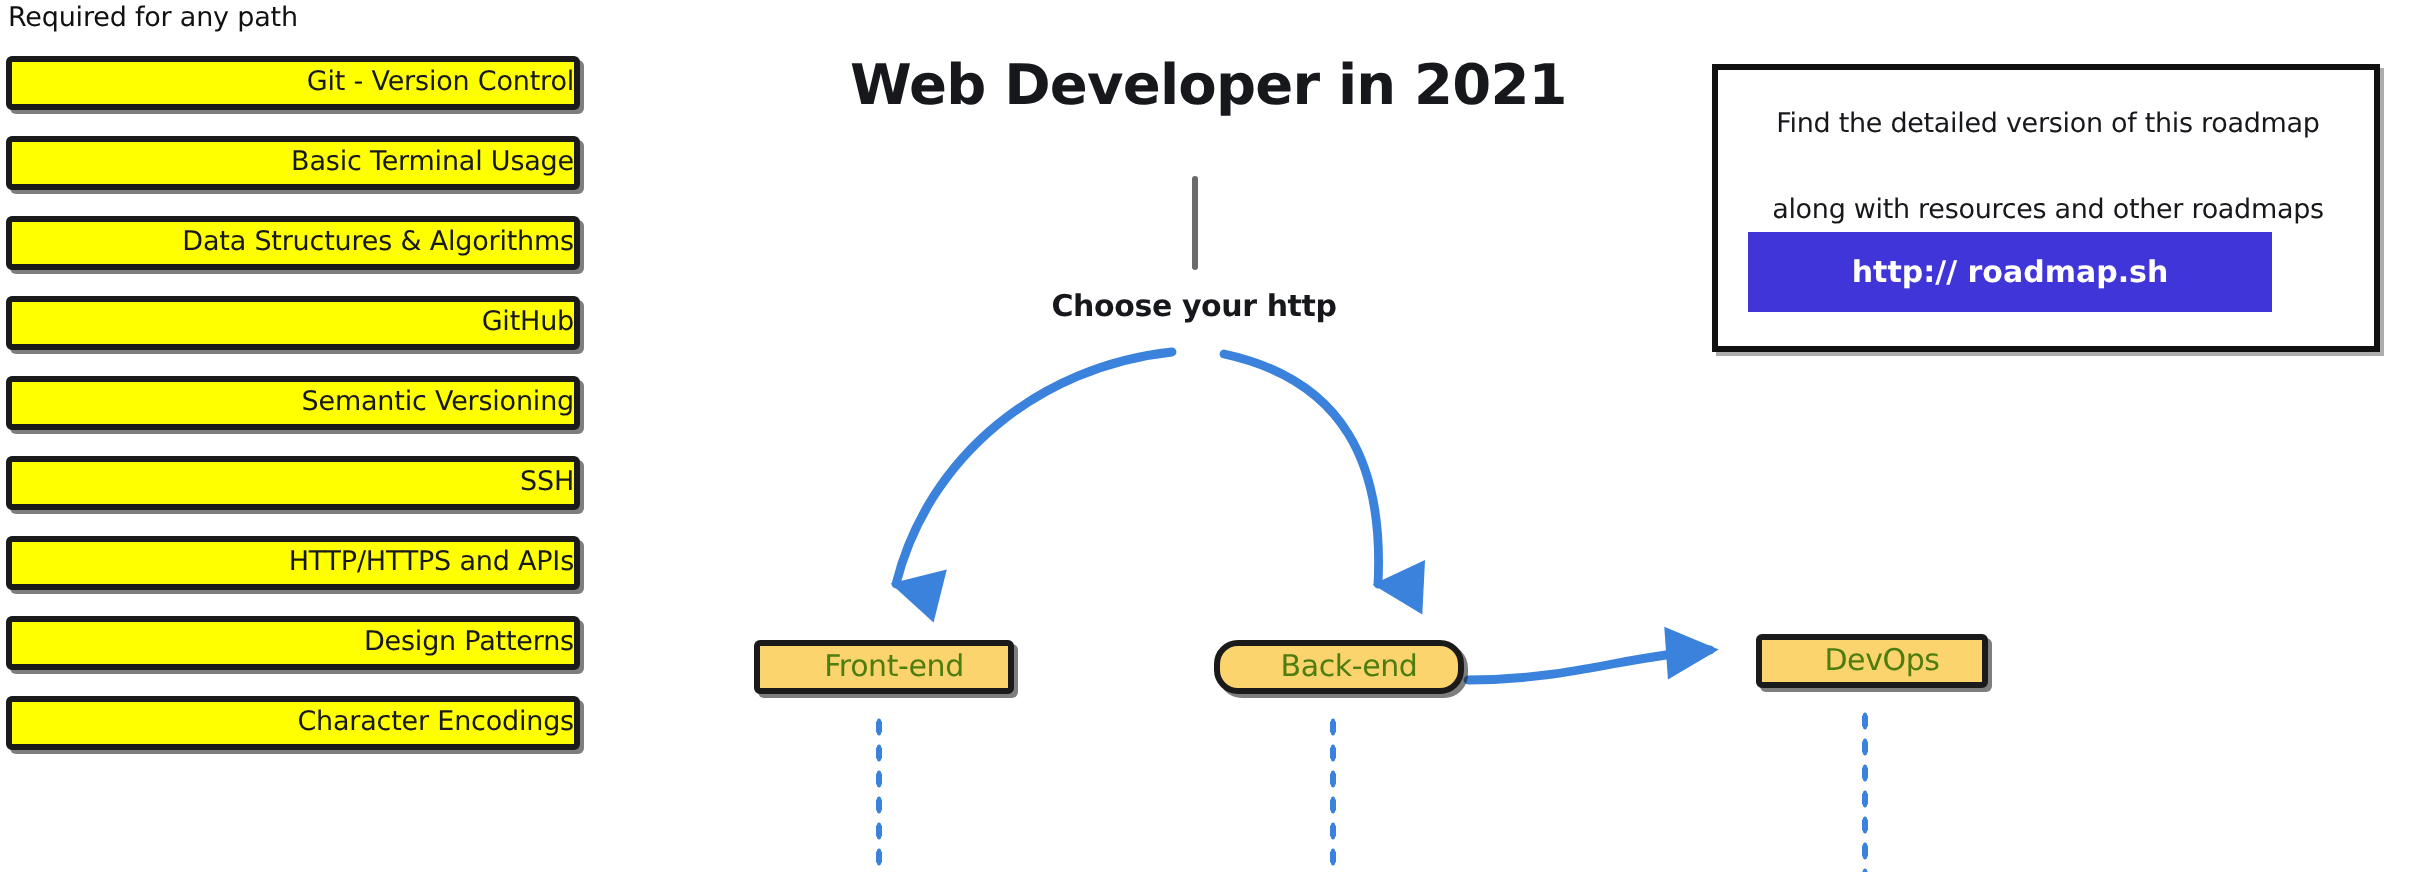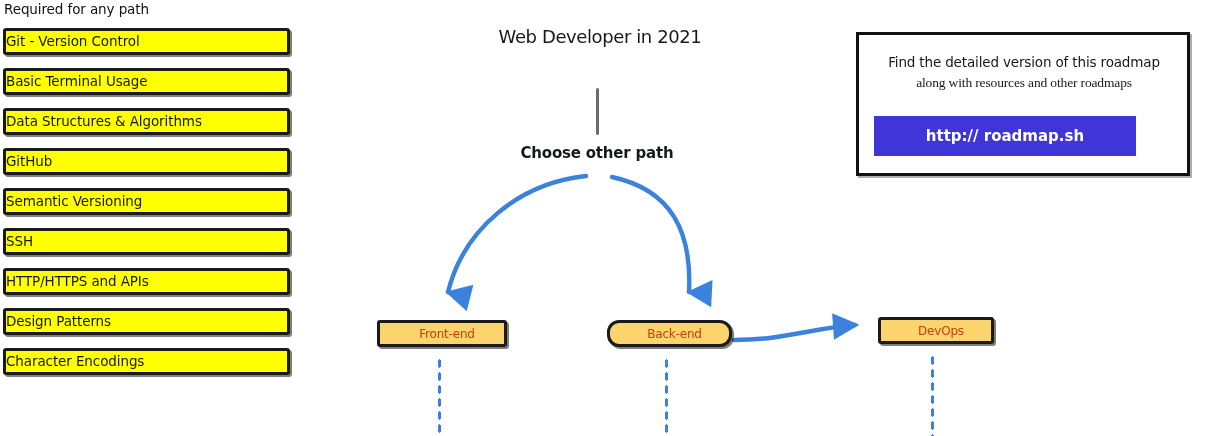--- a/index.html
+++ b/index.html
@@ -47,40 +47,40 @@
     position: relative;
     margin: 0 0 13px 3px;
     width: 281px;
     height: 21px;
     background: #ffff00;
     border: 3px solid #1a1a1a;
     border-radius: 3px;
     box-sizing: content-box;
     display: flex;
     align-items: center;
-    justify-content: flex-start;
+    justify-content: flex-end;
     box-shadow: 2px 2px 0 rgba(20,20,20,0.55);
   }
   .req-label {
     font-size: 13.5px;
     color: #16181c;
     letter-spacing: -0.1px;
     white-space: nowrap;
     line-height: 1;
   }
 
   
   #main-title {
     position: absolute;
     left: 425px;
     top: 26px;
     width: 350px;
     text-align: center;
-    font-size: 18px;
-    font-weight: normal;
+    font-size: 28px;
+    font-weight: bold;
     color: #16181c;
     letter-spacing: -0.4px;
     white-space: nowrap;
   }
   #title-stem {
     position: absolute;
     left: 596px;
     top: 88px;
     width: 3px;
     height: 47px;
@@ -115,22 +115,22 @@
     height: 21px;
     background: #fbd46d;
     border: 3px solid #1a1a1a;
     border-radius: 3px;
     display: flex;
     align-items: center;
     justify-content: center;
     box-shadow: 2px 2px 0 rgba(20,20,20,0.55);
   }
   .path-node-label {
-    font-size: 12px;
-    color: #c2410c;
+    font-size: 15px;
+    color: #4d7c0f;
     letter-spacing: -0.2px;
     white-space: nowrap;
     line-height: 1;
     padding-left: 10px;
   }
   #node-frontend { left: 377px; top: 320px; width: 124px; }
   #node-backend  { left: 607px; top: 320px; width: 119px; border-radius: 12px; }
   #node-devops   { left: 878px; top: 317px; width: 110px; }
 
   .node-trail {
@@ -159,21 +159,21 @@
   .info-line {
     position: absolute;
     left: 14px;
     width: 302px;
     font-size: 13.5px;
     color: #16181c;
     letter-spacing: -0.15px;
     white-space: nowrap;
   }
   #info-line-1 { top: 19px; }
-  #info-line-2 { top: 40px; font-family: Liberation Serif, serif; }
+  #info-line-2 { top: 62px; }
   #info-link-button {
     position: absolute;
     left: 15px;
     top: 81px;
     width: 262px;
     height: 40px;
     background: #4035d8;
     display: flex;
     align-items: center;
     justify-content: center;
@@ -223,21 +223,21 @@
       <div class="req-item">
         <span class="req-label">Character Encodings</span>
       </div>
     </div>
   </div>
 
   <div id="main-title">Web Developer in 2021</div>
 
   <div id="title-stem"></div>
 
-  <div id="choose-path-label">Choose other path</div>
+  <div id="choose-path-label">Choose your http</div>
 
   <svg id="flow-svg" viewBox="0 0 1207 436">
     <defs>
       <marker id="arrow-blue-down" markerWidth="7" markerHeight="7" refX="3.2" refY="5.6" orient="auto" markerUnits="strokeWidth">
         <path d="M0.2,0.4 L3.3,6.2 L6.4,0.4 Z" fill="#3b82dc"></path>
       </marker>
       <marker id="arrow-blue-right" markerWidth="7" markerHeight="7" refX="5.4" refY="3.3" orient="auto" markerUnits="strokeWidth">
         <path d="M0.4,0.3 L6.4,3.3 L0.4,6.3 Z" fill="#3b82dc"></path>
       </marker>
     </defs>

